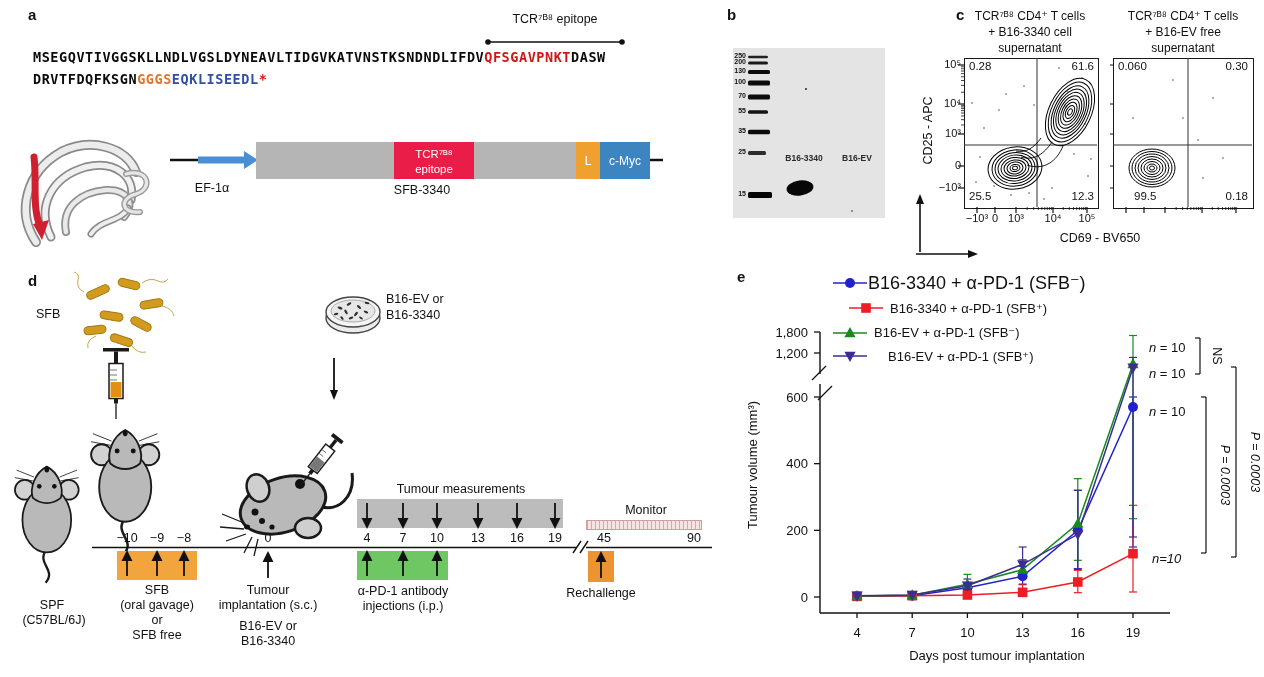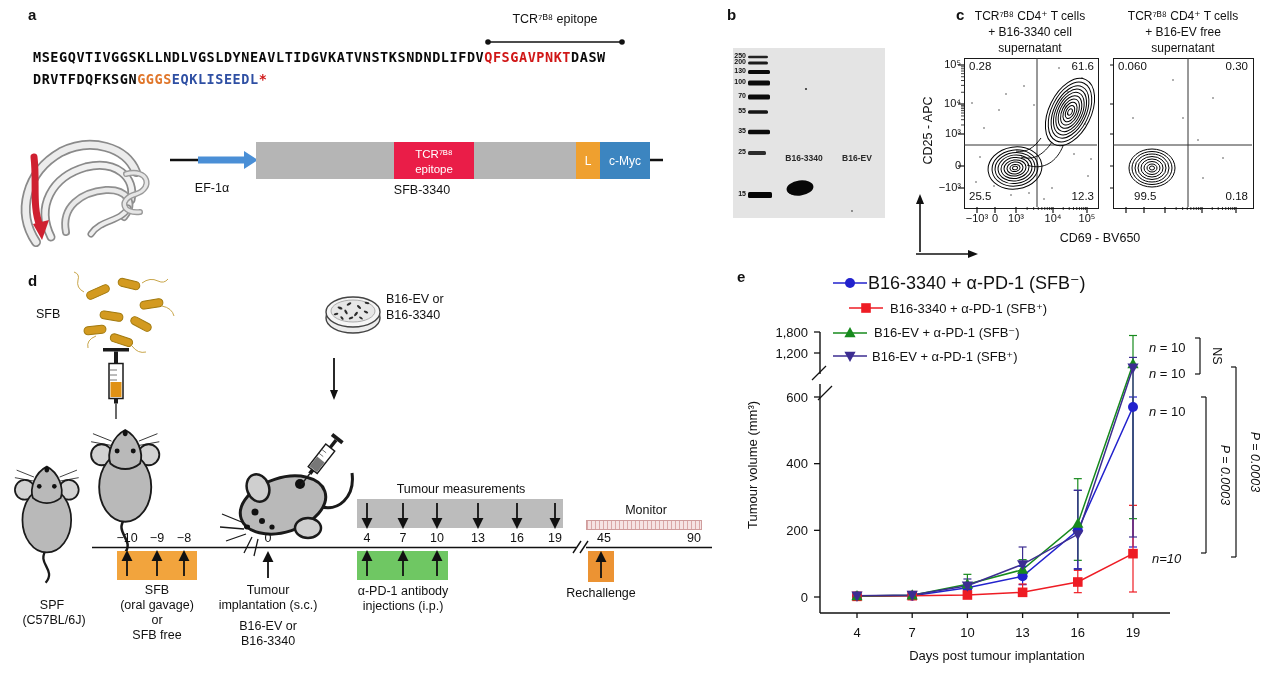--- a/index.html
+++ b/index.html
@@ -523,21 +523,21 @@
           <line x1="0" y1="7" x2="34" y2="7" stroke="#178a1d" stroke-width="1.6"></line>
           <polygon points="17,1 22.6,11.2 11.4,11.2" fill="#178a1d"></polygon>
         </svg>
         <span style="margin-left: 7px; font-size: 13px; white-space: nowrap;">B16-EV + α-PD-1 (SFB⁻)</span>
       </div>
       <div style="position: absolute; left: 0px; top: 80px; height: 16px; display: flex; align-items: center;">
         <svg width="34" height="14">
           <line x1="0" y1="7" x2="34" y2="7" stroke="#3c2d91" stroke-width="1.6"></line>
           <polygon points="17,13 22.6,2.8 11.4,2.8" fill="#3c2d91"></polygon>
         </svg>
-        <span style="margin-left: 5px; font-size: 13px; white-space: nowrap;">B16-EV + α-PD-1 (SFB⁺)</span>
+        <span style="margin-left: 21px; font-size: 13px; white-space: nowrap;">B16-EV + α-PD-1 (SFB⁺)</span>
       </div>
     </div>
 
   <svg id="e-svg" class="abs" style="left:730px;top:265px;" width="534" height="412" viewBox="730 265 534 412">
       <line x1="820" y1="332" x2="820" y2="374" stroke="#111" stroke-width="1.4"></line>
       <line x1="820" y1="384" x2="820" y2="613" stroke="#111" stroke-width="1.4"></line>
       <line x1="820" y1="613" x2="1170" y2="613" stroke="#111" stroke-width="1.4"></line>
       <line x1="812" y1="380" x2="826" y2="366" stroke="#111" stroke-width="1.3"></line>
       <line x1="818" y1="400" x2="832" y2="386" stroke="#111" stroke-width="1.3"></line>
       <line x1="814" y1="597" x2="820" y2="597" stroke="#111" stroke-width="1.3"></line>

